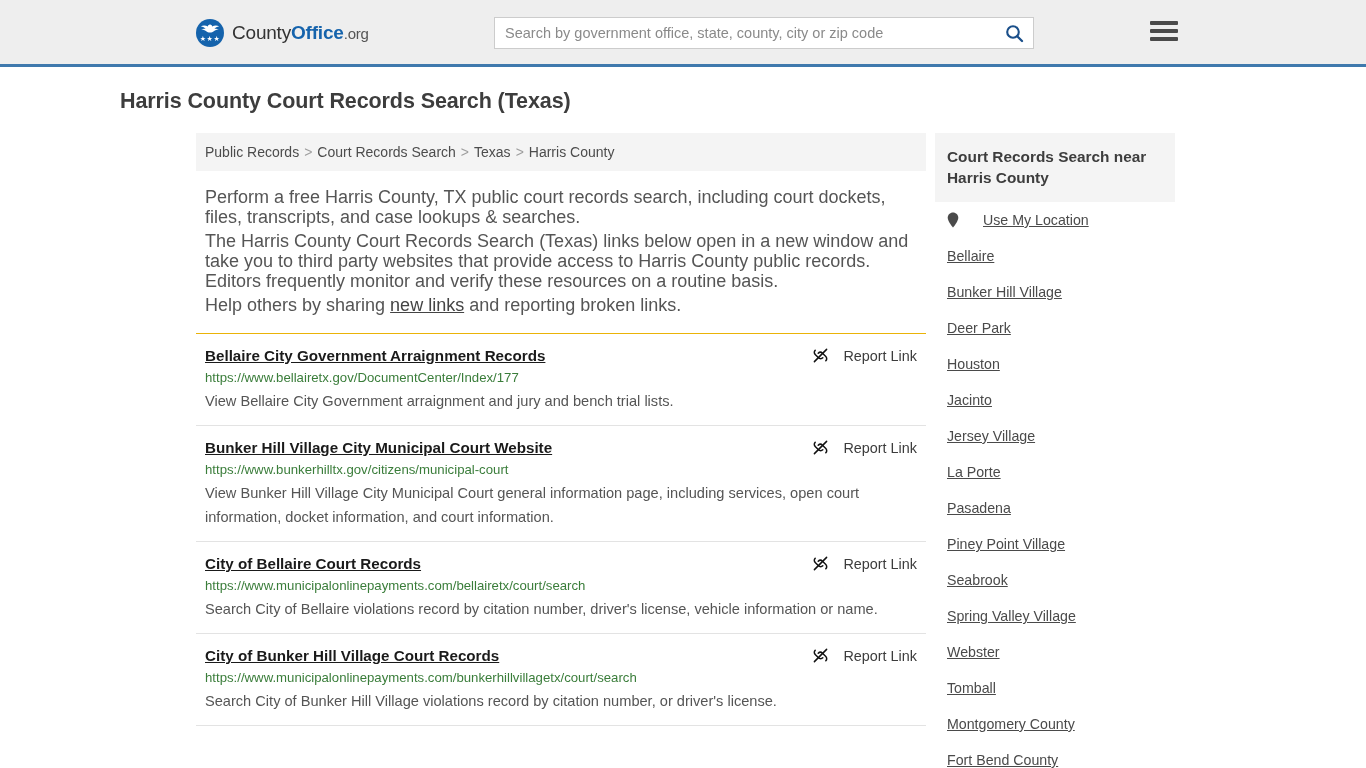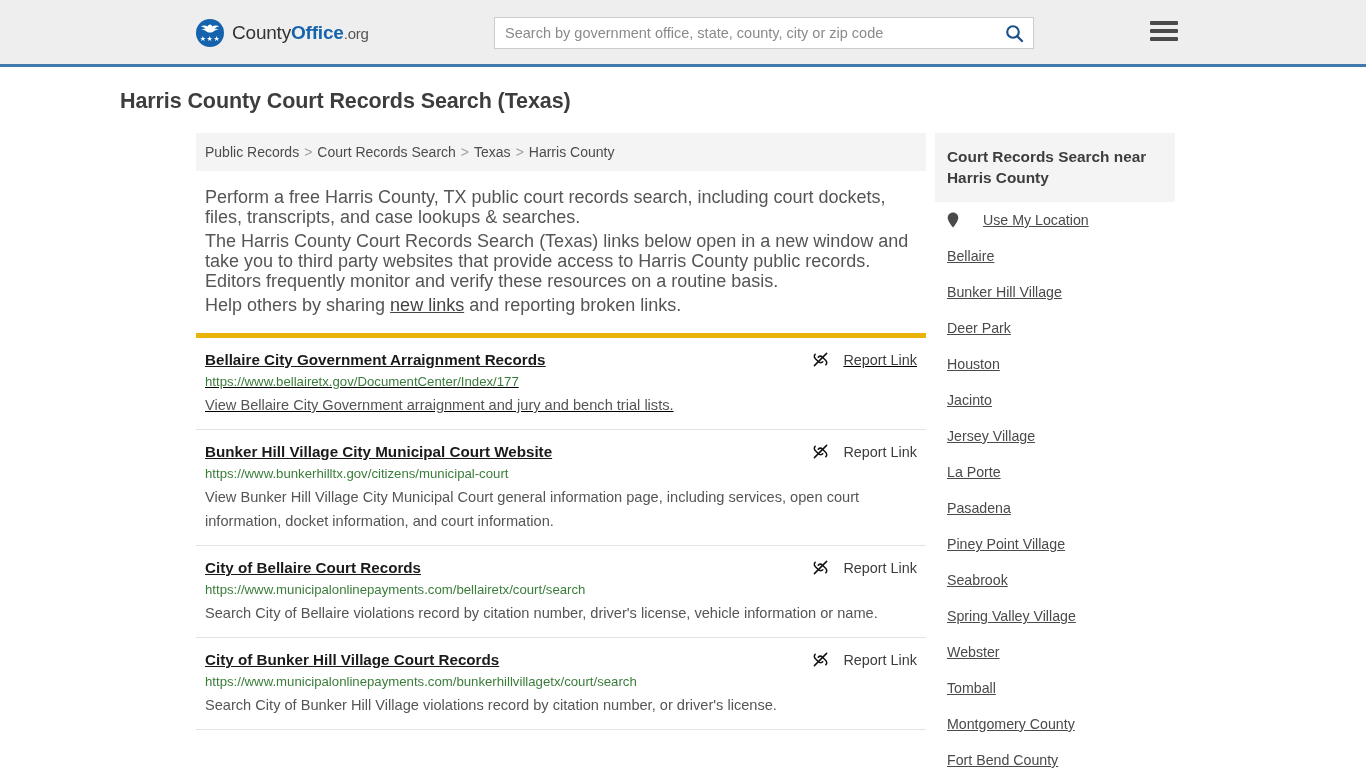--- a/index.html
+++ b/index.html
@@ -168,21 +168,21 @@
     text-decoration: underline;
     font-weight: normal;
   }
 
   
   .results { margin-top: 18px; }
   .result {
     border-top: 1px solid #e3e3e3;
     padding: 12px 9px 12px 9px;
   }
-  .result:first-child { border-top: 5px solid #eab308; text-decoration: underline; }
+  .result:first-child { border-top: 1px solid #eab308; }
   .result-head {
     display: flex;
     align-items: flex-start;
     justify-content: space-between;
   }
   .result-title {
     font-size: 15.2px;
     font-weight: bold;
     color: #1a1a1a;
     text-decoration: underline;

